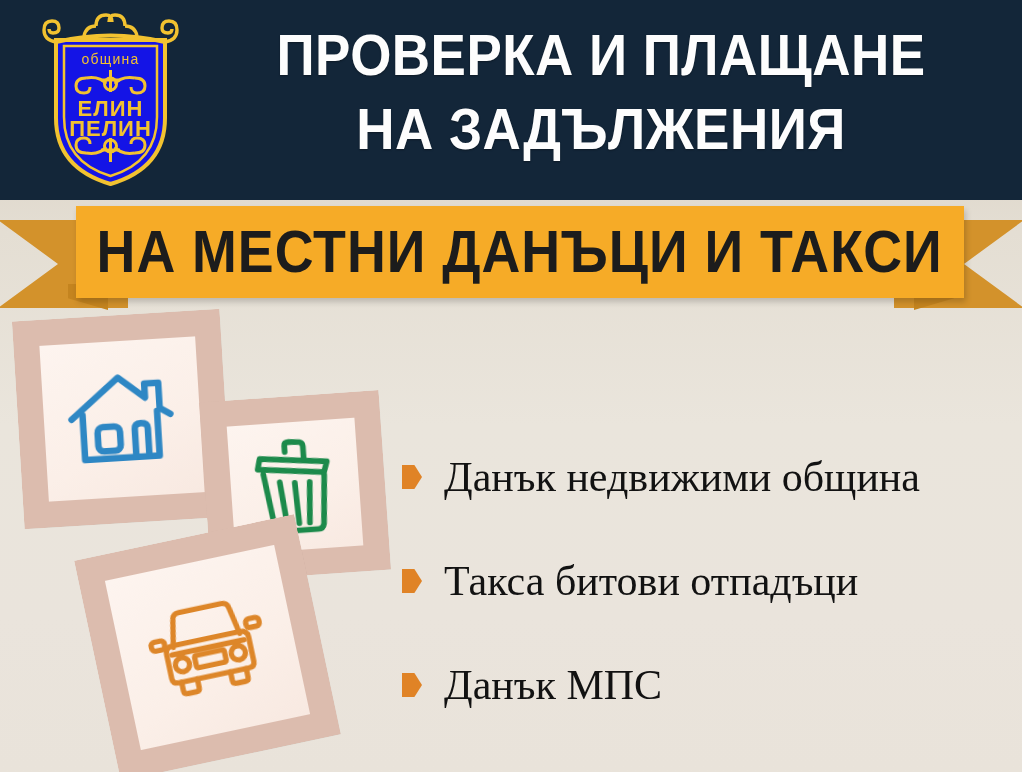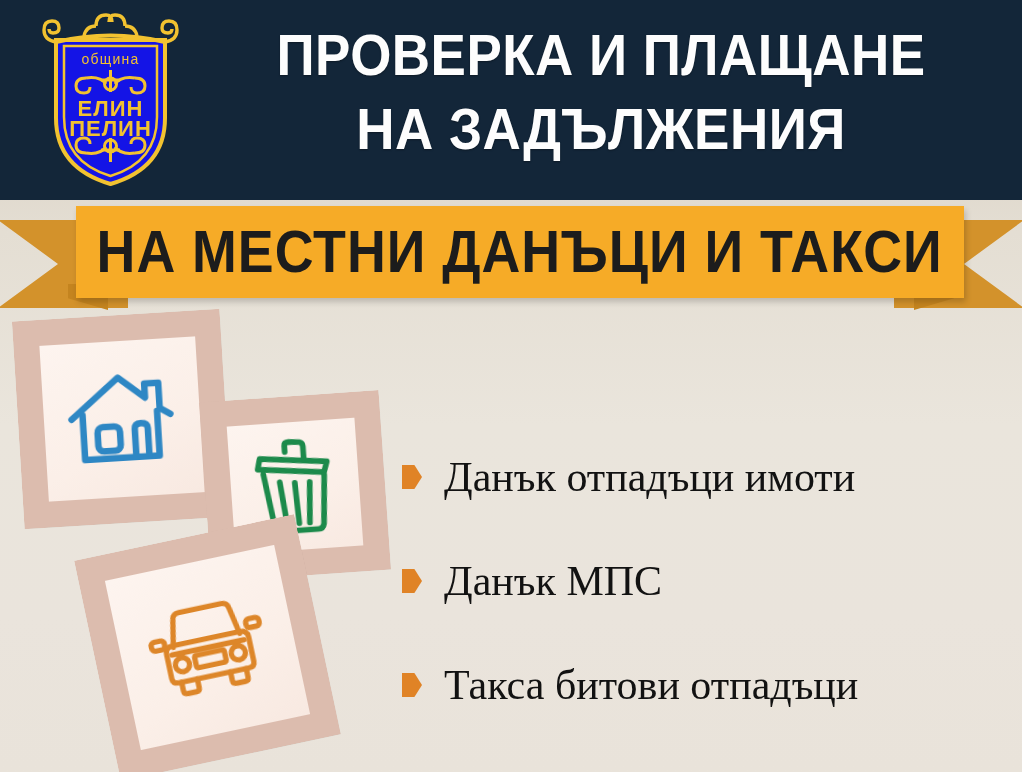--- a/index.html
+++ b/index.html
@@ -267,28 +267,28 @@
           <path d="M84 84 L84 94 Q84 98 89 98 L98 98 Q102 98 102 94 L102 84"></path>
         </svg>
       </span>
     </div>
   </div>
 
   <div class="list">
 
     <div class="list-item">
       <span class="bullet"></span>
-      <span class="list-label">Данък отпадъци имоти</span>
+      <span class="list-label">Данък недвижими община</span>
+    </div>
+
+    <div class="list-item">
+      <span class="bullet"></span>
+      <span class="list-label">Такса битови отпадъци</span>
     </div>
 
     <div class="list-item">
       <span class="bullet"></span>
       <span class="list-label">Данък МПС</span>
     </div>
 
-    <div class="list-item">
-      <span class="bullet"></span>
-      <span class="list-label">Такса битови отпадъци</span>
-    </div>
-
   </div>
 
 </div>
 
 </body></html>

